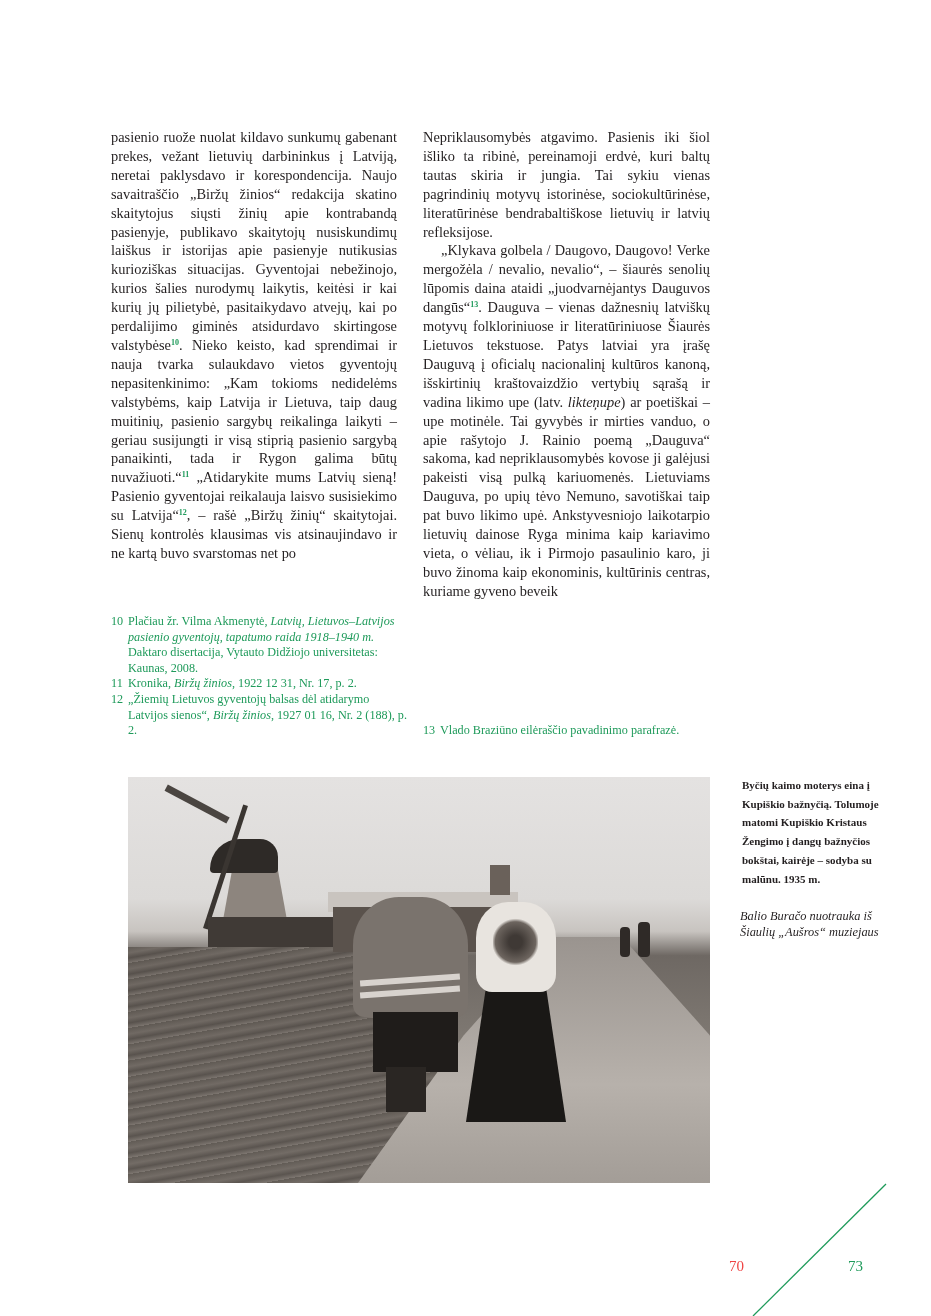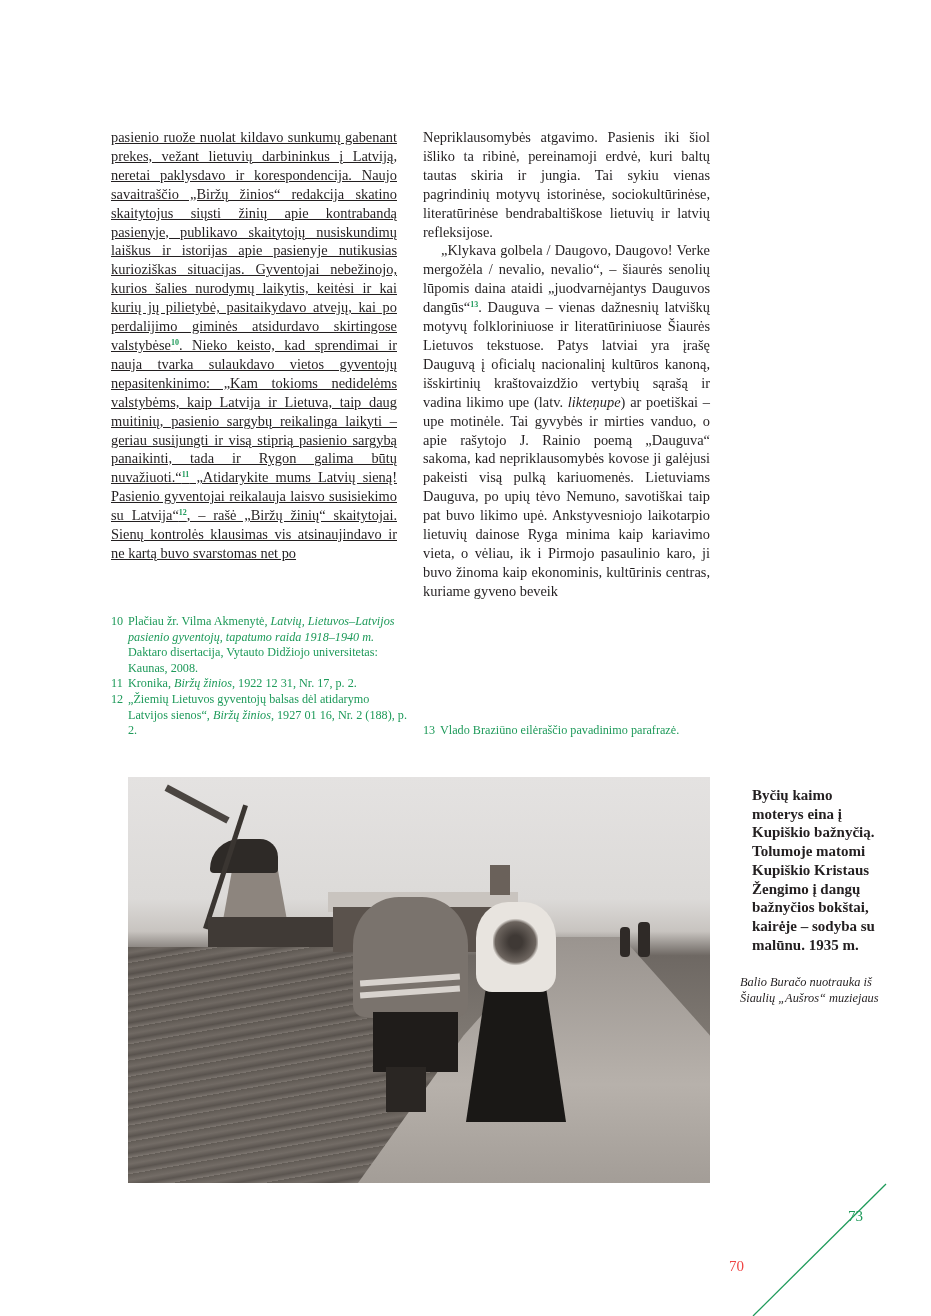--- a/index.html
+++ b/index.html
@@ -1,20 +1,20 @@
 <!DOCTYPE html>
 <html><head>
 <meta charset="utf-8">
 <style>
   html, body { margin: 0; padding: 0; background: #ffffff; }
   body { width: 931px; height: 1316px; position: relative; overflow: hidden;
          font-family: "Liberation Serif", "DejaVu Serif", serif; color: #231f20; }
   .col { position: absolute; font-size: 14.4px; line-height: 18.9px; text-align: justify; hyphens: none; }
   .col p { margin: 0; }
-  #col-left { left: 111px; top: 128px; width: 286px; text-decoration: underline; }
+  #col-left { left: 111px; top: 128px; width: 286px; }
   #col-right { left: 423px; top: 128px; width: 287px; }
   .indent { text-indent: 18px; }
   sup.fn { color: #1e9a5a; font-size: 8px; vertical-align: 5px; line-height: 0; font-weight: bold; }
   .heading { color: #1e9a5a; font-weight: bold; font-size: 17.5px; line-height: 19px;
              margin: 20px 0 20px 19px !important; text-align: left; }
   .footnotes { position: absolute; color: #1e9a5a; font-size: 12.2px; line-height: 15.6px; }
   #fn-left { left: 111px; top: 614px; width: 300px; }
   #fn-right { left: 423px; top: 723px; width: 300px; }
   .fn-item { display: flex; }
   .fn-num { width: 17px; flex: none; }
@@ -45,25 +45,25 @@
   #ph-woman1-skirt { left: 245px; top: 235px; width: 85px; height: 60px; background: #1f1c1a; }
   #ph-woman1-boots { left: 258px; top: 290px; width: 40px; height: 45px; background: #2a2623; }
   #ph-woman2-shawl { left: 348px; top: 125px; width: 80px; height: 90px; background: #e8e4df; border-radius: 40% 40% 20% 20%; }
   #ph-woman2-flowers { left: 365px; top: 140px; width: 45px; height: 50px; background: radial-gradient(circle, #3f3935 20%, #6d655f 60%, transparent 70%); }
   #ph-woman2-skirt { left: 338px; top: 210px; width: 100px; height: 135px; background: #1a1816;
                      clip-path: polygon(20% 0, 80% 0, 100% 100%, 0 100%); }
   #ph-far-figure1 { left: 492px; top: 150px; width: 10px; height: 30px; background: #2f2a27; border-radius: 4px; }
   #ph-far-figure2 { left: 510px; top: 145px; width: 12px; height: 35px; background: #2f2a27; border-radius: 4px; }
 
   #caption { position: absolute; left: 740px; top: 774px; width: 150px; }
-  #caption-title { font-weight: bold; font-size: 15px; line-height: 18.7px; margin: 12px; }
+  #caption-title { font-weight: bold; font-size: 11px; line-height: 18.7px; margin: 2px; }
   #caption-credit { font-style: italic; font-size: 12.4px; line-height: 16px; margin: 20px 0 0 0; }
 
   #page-left { position: absolute; left: 729px; top: 1258px; color: #ef4444; font-size: 15px; }
-  #page-right { position: absolute; left: 848px; top: 1208px; color: #1e9a5a; font-size: 15px; }
+  #page-right { position: absolute; left: 848px; top: 1258px; color: #1e9a5a; font-size: 15px; }
   #divider { position: absolute; left: 740px; top: 1180px; }
 </style>
 </head>
 <body>
 
 <div id="col-left" class="col">
   <p><span>pasienio ruože nuolat kildavo sunkumų gabenant prekes, vežant lietuvių darbininkus į Latviją, neretai paklysdavo ir korespondencija. Naujo savaitraščio „Biržų žinios“ redakcija skatino skaitytojus siųsti žinių apie kontrabandą pasienyje, publikavo skaitytojų nusiskundimų laiškus ir istorijas apie pasienyje nutikusias kurioziškas situacijas. Gyventojai nebežinojo, kurios šalies nurodymų laikytis, keitėsi ir kai kurių jų pilietybė, pasitaikydavo atvejų, kai po perdalijimo giminės atsidurdavo skirtingose valstybėse</span><sup class="fn">10</sup><span>. Nieko keisto, kad sprendimai ir nauja tvarka sulaukdavo vietos gyventojų nepasitenkinimo: „Kam tokioms nedidelėms valstybėms, kaip Latvija ir Lietuva, taip daug muitinių, pasienio sargybų reikalinga laikyti – geriau susijungti ir visą stiprią pasienio sargybą panaikinti, tada ir Rygon galima būtų nuvažiuoti.“</span><sup class="fn">11</sup><span> „Atidarykite mums Latvių sieną! Pasienio gyventojai reikalauja laisvo susisiekimo su Latvija“</span><sup class="fn">12</sup><span>, – rašė „Biržų žinių“ skaitytojai. Sienų kontrolės klausimas vis atsinaujindavo ir ne kartą buvo svarstomas net po</span></p>
 </div>
 
 <div id="col-right" class="col">

